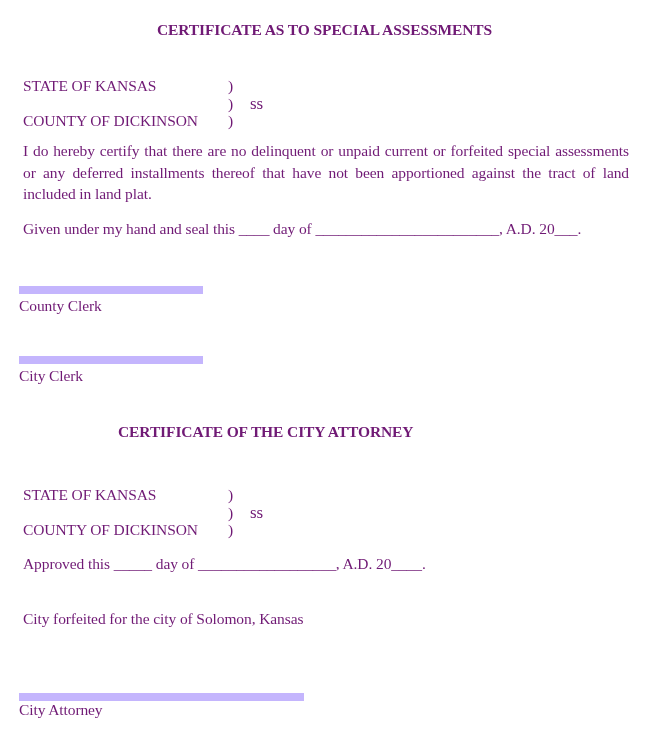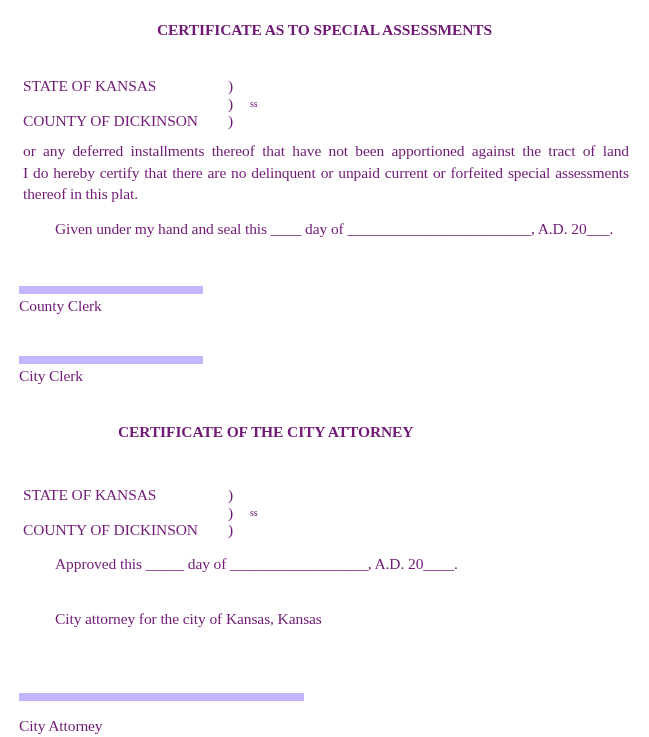--- a/index.html
+++ b/index.html
@@ -33,41 +33,40 @@
   }
 
   .venue-block { left: 23px; width: 400px; }
   .venue-row {
     position: relative;
     height: 17.5px;
     line-height: 17.5px;
   }
   .venue-label { position: absolute; left: 0; white-space: nowrap; }
   .venue-paren { position: absolute; left: 205px; }
-  .venue-ss   { position: absolute; left: 227px; font-size: 10px; }
+  .venue-ss   { position: absolute; left: 227px; font-size: 17px; }
 
   .para {
     left: 23px;
     width: 606px;
   }
   .para-line {
     line-height: 21.5px;
     text-align: justify;
     text-align-last: justify;
   }
   .para-line.last {
     text-align: left;
     text-align-last: left;
   }
 
   .fill-line {
     left: 23px;
     line-height: 17px;
     white-space: nowrap;
-    margin-left: 32px;
   }
 
   .sig-block {
     left: 19px;
     border-top: 8px solid #c4b5fd;
   }
   .sig-label {
     padding-top: 3px;
     line-height: 17px;
     white-space: nowrap;
@@ -89,23 +88,23 @@
       <span class="venue-paren">)</span>
       <span class="venue-ss">ss</span>
     </div>
     <div class="venue-row">
       <span class="venue-label">COUNTY OF DICKINSON</span>
       <span class="venue-paren">)</span>
     </div>
   </div>
 
   <div class="abs para" style="top:140px;">
+    <div class="para-line">I do hereby certify that there are no delinquent or unpaid current or forfeited special assessments</div>
     <div class="para-line">or any deferred installments thereof that have not been apportioned against the tract of land</div>
-    <div class="para-line">I do hereby certify that there are no delinquent or unpaid current or forfeited special assessments</div>
-    <div class="para-line last">thereof in this plat.</div>
+    <div class="para-line last">included in land plat.</div>
   </div>
 
   <div class="abs fill-line" style="top:220px;">Given under my hand and seal this ____ day of ________________________, A.D. 20___.</div>
 
   <div class="abs sig-block" style="top:286px; width:184px;">
     <div class="sig-label">County Clerk</div>
   </div>
 
   <div class="abs sig-block" style="top:356px; width:184px;">
     <div class="sig-label">City Clerk</div>
@@ -123,19 +122,19 @@
       <span class="venue-ss">ss</span>
     </div>
     <div class="venue-row">
       <span class="venue-label">COUNTY OF DICKINSON</span>
       <span class="venue-paren">)</span>
     </div>
   </div>
 
   <div class="abs fill-line" style="top:555px;">Approved this _____ day of __________________, A.D. 20____.</div>
 
-  <div class="abs fill-line" style="top:610px;">City attorney for the city of Kansas, Kansas</div>
+  <div class="abs fill-line" style="top:610px;">City forfeited for the city of Solomon, Kansas</div>
 
   <div class="abs sig-block" style="top:693px; width:285px;">
-    <div class="sig-label" style="padding-top:0;margin-top:16px;">City Attorney</div>
+    <div class="sig-label" style="padding-top:0;">City Attorney</div>
   </div>
 
 </div>
 
 </body></html>

